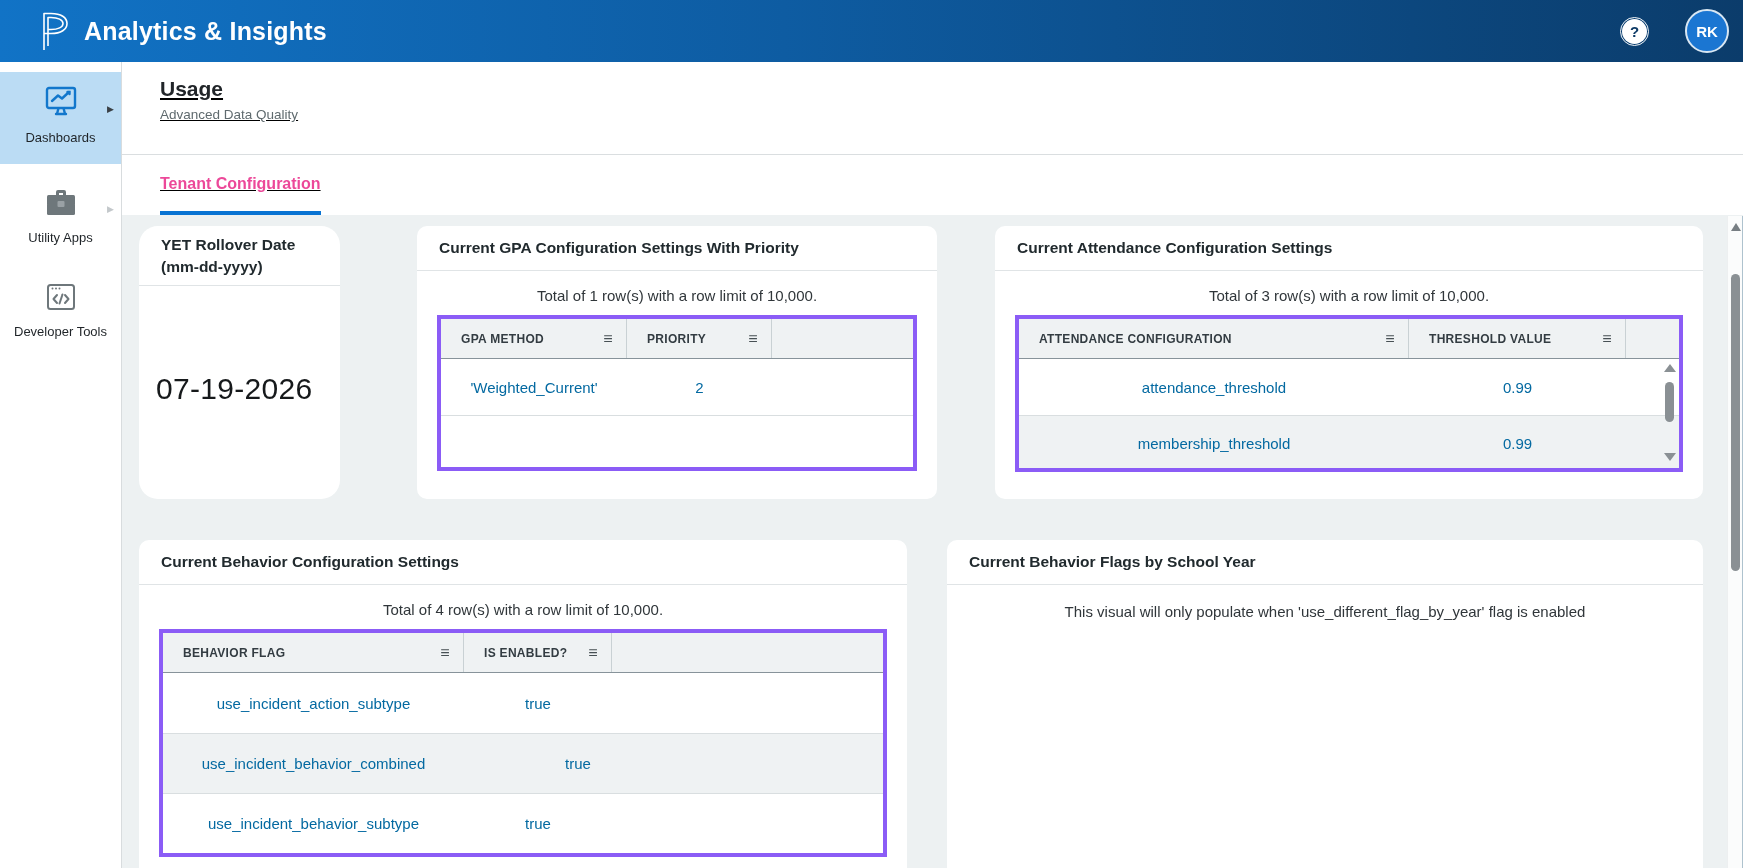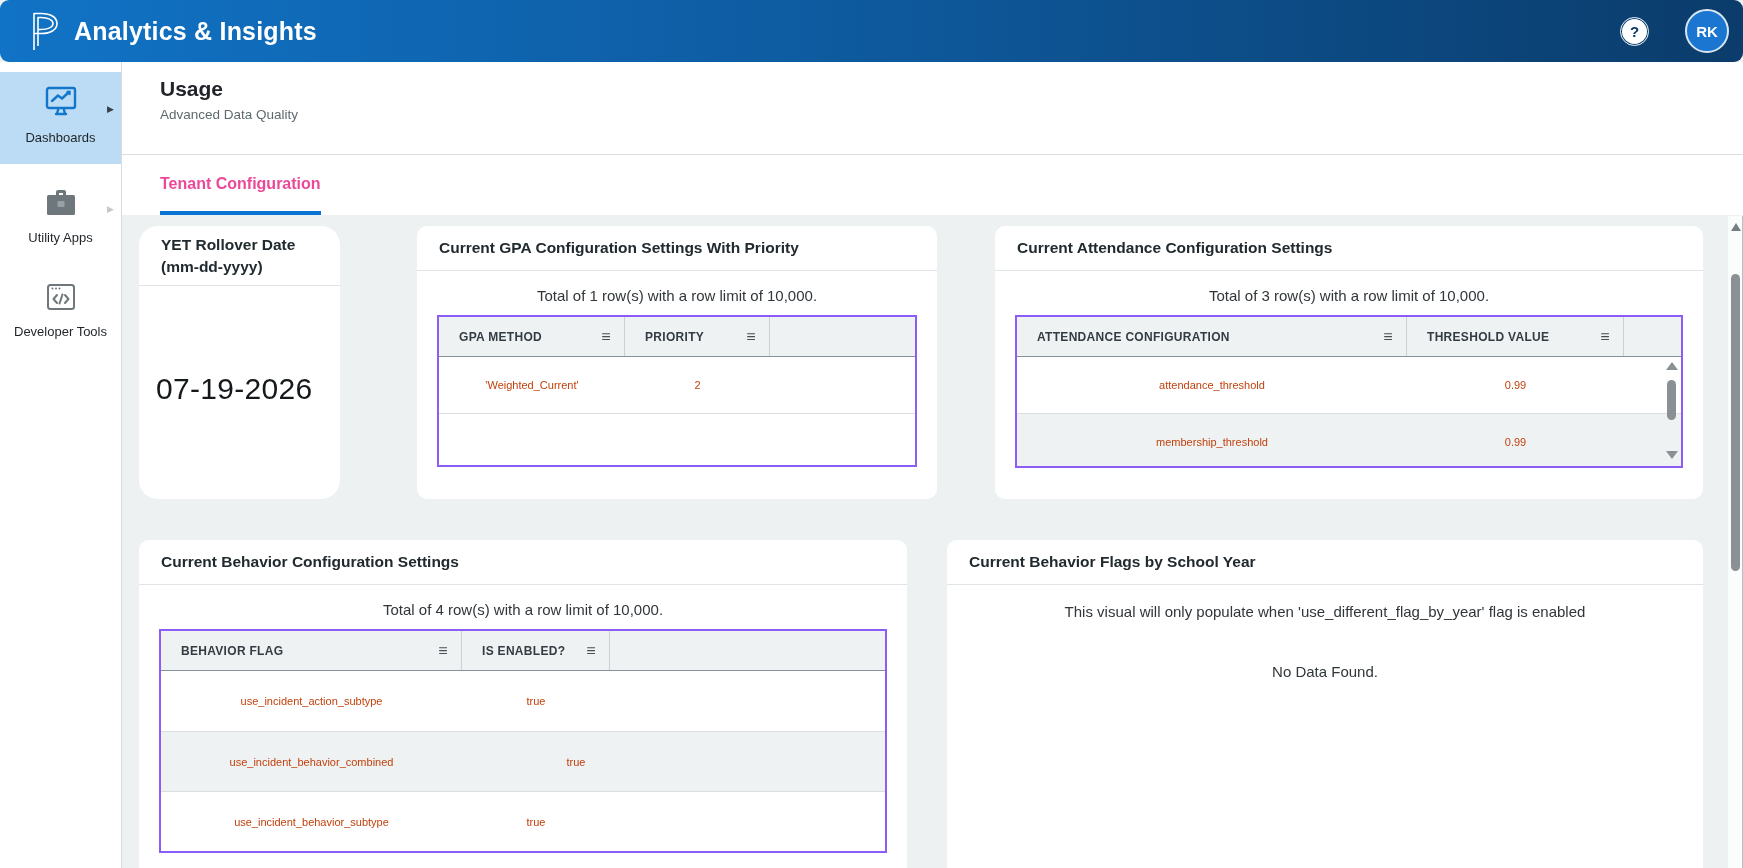--- a/index.html
+++ b/index.html
@@ -1,21 +1,21 @@
 <!DOCTYPE html>
 <html><head>
 <meta charset="utf-8">
 <style>
   * { margin:0; padding:0; box-sizing:border-box; }
   html,body { width:1743px; height:868px; overflow:hidden;
     font-family:"Liberation Sans","DejaVu Sans",sans-serif; background:#EDF1F2; }
 
   
   .topbar { height:62px; background:linear-gradient(to right,#1173C6 0%,#0E5CA2 45%,#0B3C6B 100%);
-    display:flex; align-items:center; padding:0 14px 0 26px;border-radius:9px; }
+    display:flex; align-items:center; padding:0 14px 0 36px; }
   .logo-svg { display:block; }
   .app-title { color:#fff; font-size:25px; font-weight:700; margin-left:14px; letter-spacing:.2px; }
   .topbar-spacer { flex:1; }
   .help-btn { width:25px; height:25px; border-radius:50%; background:#fff; color:#0D3A66;
     font-weight:700; font-size:15px; display:flex; align-items:center; justify-content:center;
     outline:1.5px solid rgba(255,255,255,.95); outline-offset:1.5px; margin-right:38px; cursor:pointer; }
   .avatar { width:44px; height:44px; border-radius:50%; background:#1B76D2; color:#fff;
     font-weight:700; font-size:15px; display:flex; align-items:center; justify-content:center;
     border:2px solid #D9E7F3; cursor:pointer; }
 
@@ -24,21 +24,21 @@
     border-right:1px solid #D8DCDE; z-index:3; }
   .side-item { position:relative; text-align:center; cursor:pointer; }
   .side-item .flyout { position:absolute; right:7px; top:32px; font-size:9px; color:#3A4045; }
   .side-item.dim .flyout { color:#C3C8CB; top:18px; }
   .si-dash { margin-top:10px; height:92px; background:#BBDCF4; padding-top:14px; }
   .si-util { margin-top:22px; padding-top:2px; }
   .si-dev  { margin-top:32px; padding-top:2px; }
   .side-label { font-size:13px; color:#1F2428; margin-top:7px; line-height:1.45; padding:0 8px; }
 
   
-  .main { margin-left:122px; height:584px; position:relative; }
+  .main { margin-left:122px; height:584px; position:relative;text-decoration:underline; }
   .pagehead { height:93px; background:#fff; border-bottom:1px solid #DADEE0; padding:15px 0 0 38px; }
   .page-title { font-size:21px; font-weight:700; color:#212529; }
   .page-subtitle { font-size:13.5px; color:#5F6A6E; margin-top:6px; }
   .tabbar { height:60px; background:#fff; display:flex; align-items:stretch; padding-left:38px; }
   .tab { display:flex; align-items:center; font-size:16px; color:#5C666B; cursor:pointer;
     border-bottom:4px solid transparent; margin-right:48px; padding-top:2px; }
   .tab.active { color:#ec4899; font-weight:700; border-bottom-color:#0873D3; }
 
   .content { position:absolute; left:0; top:154px; width:1621px; height:652px;
     background:#EDF1F2; overflow:hidden; }
@@ -53,34 +53,34 @@
   
   .card-yet  { left:17px;  top:10px;  width:201px; height:273px;border-radius:19px; }
   .yet-value { font-size:30px; font-weight:500; color:#16191B; padding:86px 0 0 17px; letter-spacing:.3px; }
 
   .card-gpa  { left:295px; top:10px;  width:520px; height:273px; }
   .card-att  { left:873px; top:10px;  width:708px; height:273px; }
   .card-beh  { left:17px;  top:324px; width:768px; height:420px; }
   .card-flag { left:825px; top:324px; width:756px; height:420px; }
 
   
-  .dtable { border:2px solid #8b5cf6; margin-top:11px; background:#fff; }
+  .dtable { border:4px solid #8b5cf6; margin-top:11px; background:#fff; }
   .thead { display:grid; background:#EFF2F3; border-bottom:1px solid #87939A; height:40px; }
   .th { display:flex; align-items:center; justify-content:space-between;
     padding:0 13px 0 20px; border-right:1px solid #C9D1D4;
     font-size:12px; font-weight:700; color:#333C42; letter-spacing:.3px; white-space:nowrap; }
   .th.empty { border-right:none; }
   .menu-icon { font-size:16px; font-weight:700; color:#475054; cursor:pointer; line-height:1; }
   .tbody { position:relative; }
   .tbody.clip { height:109px; overflow:hidden; }
   .trow { display:grid; align-items:center; height:56px; background:#fff; }
   .beh .trow { height:60px; }
   .trow + .trow, .filler { border-top:1px solid #D9DEE0; }
   .trow.striped { background:#EFF2F3; }
-  .td { padding:0 20px; font-size:11px; color:#c2410c; white-space:nowrap; }
+  .td { padding:0 20px; font-size:15px; color:#0369a1; white-space:nowrap; }
   .filler { height:52px; background:#fff; }
 
   
   .tscroll { position:absolute; top:3px; bottom:3px; right:2px; width:14px; }
   .tscroll .up, .tscroll .dn { position:absolute; left:1px; width:0; height:0;
     border-left:6px solid transparent; border-right:6px solid transparent; cursor:pointer; }
   .tscroll .up { top:2px; border-bottom:8px solid #8A9094; }
   .tscroll .dn { bottom:4px; border-top:8px solid #8A9094; }
   .tscroll .thumb { position:absolute; top:20px; left:2px; width:9px; height:40px;
     background:#8A9094; border-radius:5px; cursor:grab; }
@@ -280,21 +280,20 @@
           </div>
       </div>
     </div>
 
     <div class="card card-flag">
       <div class="card-head">
         <div class="card-title">Current Behavior Flags by School Year</div>
       </div>
       <div class="card-body">
         <div class="flag-note">This visual will only populate when 'use_different_flag_by_year' flag is enabled</div>
-        <div class="flag-empty">No Data Found.</div>
       </div>
     </div>
 
     <div class="pagescroll">
       <div class="up"></div>
       <div class="thumb"></div>
     </div>
   </div>
 </div>
 

